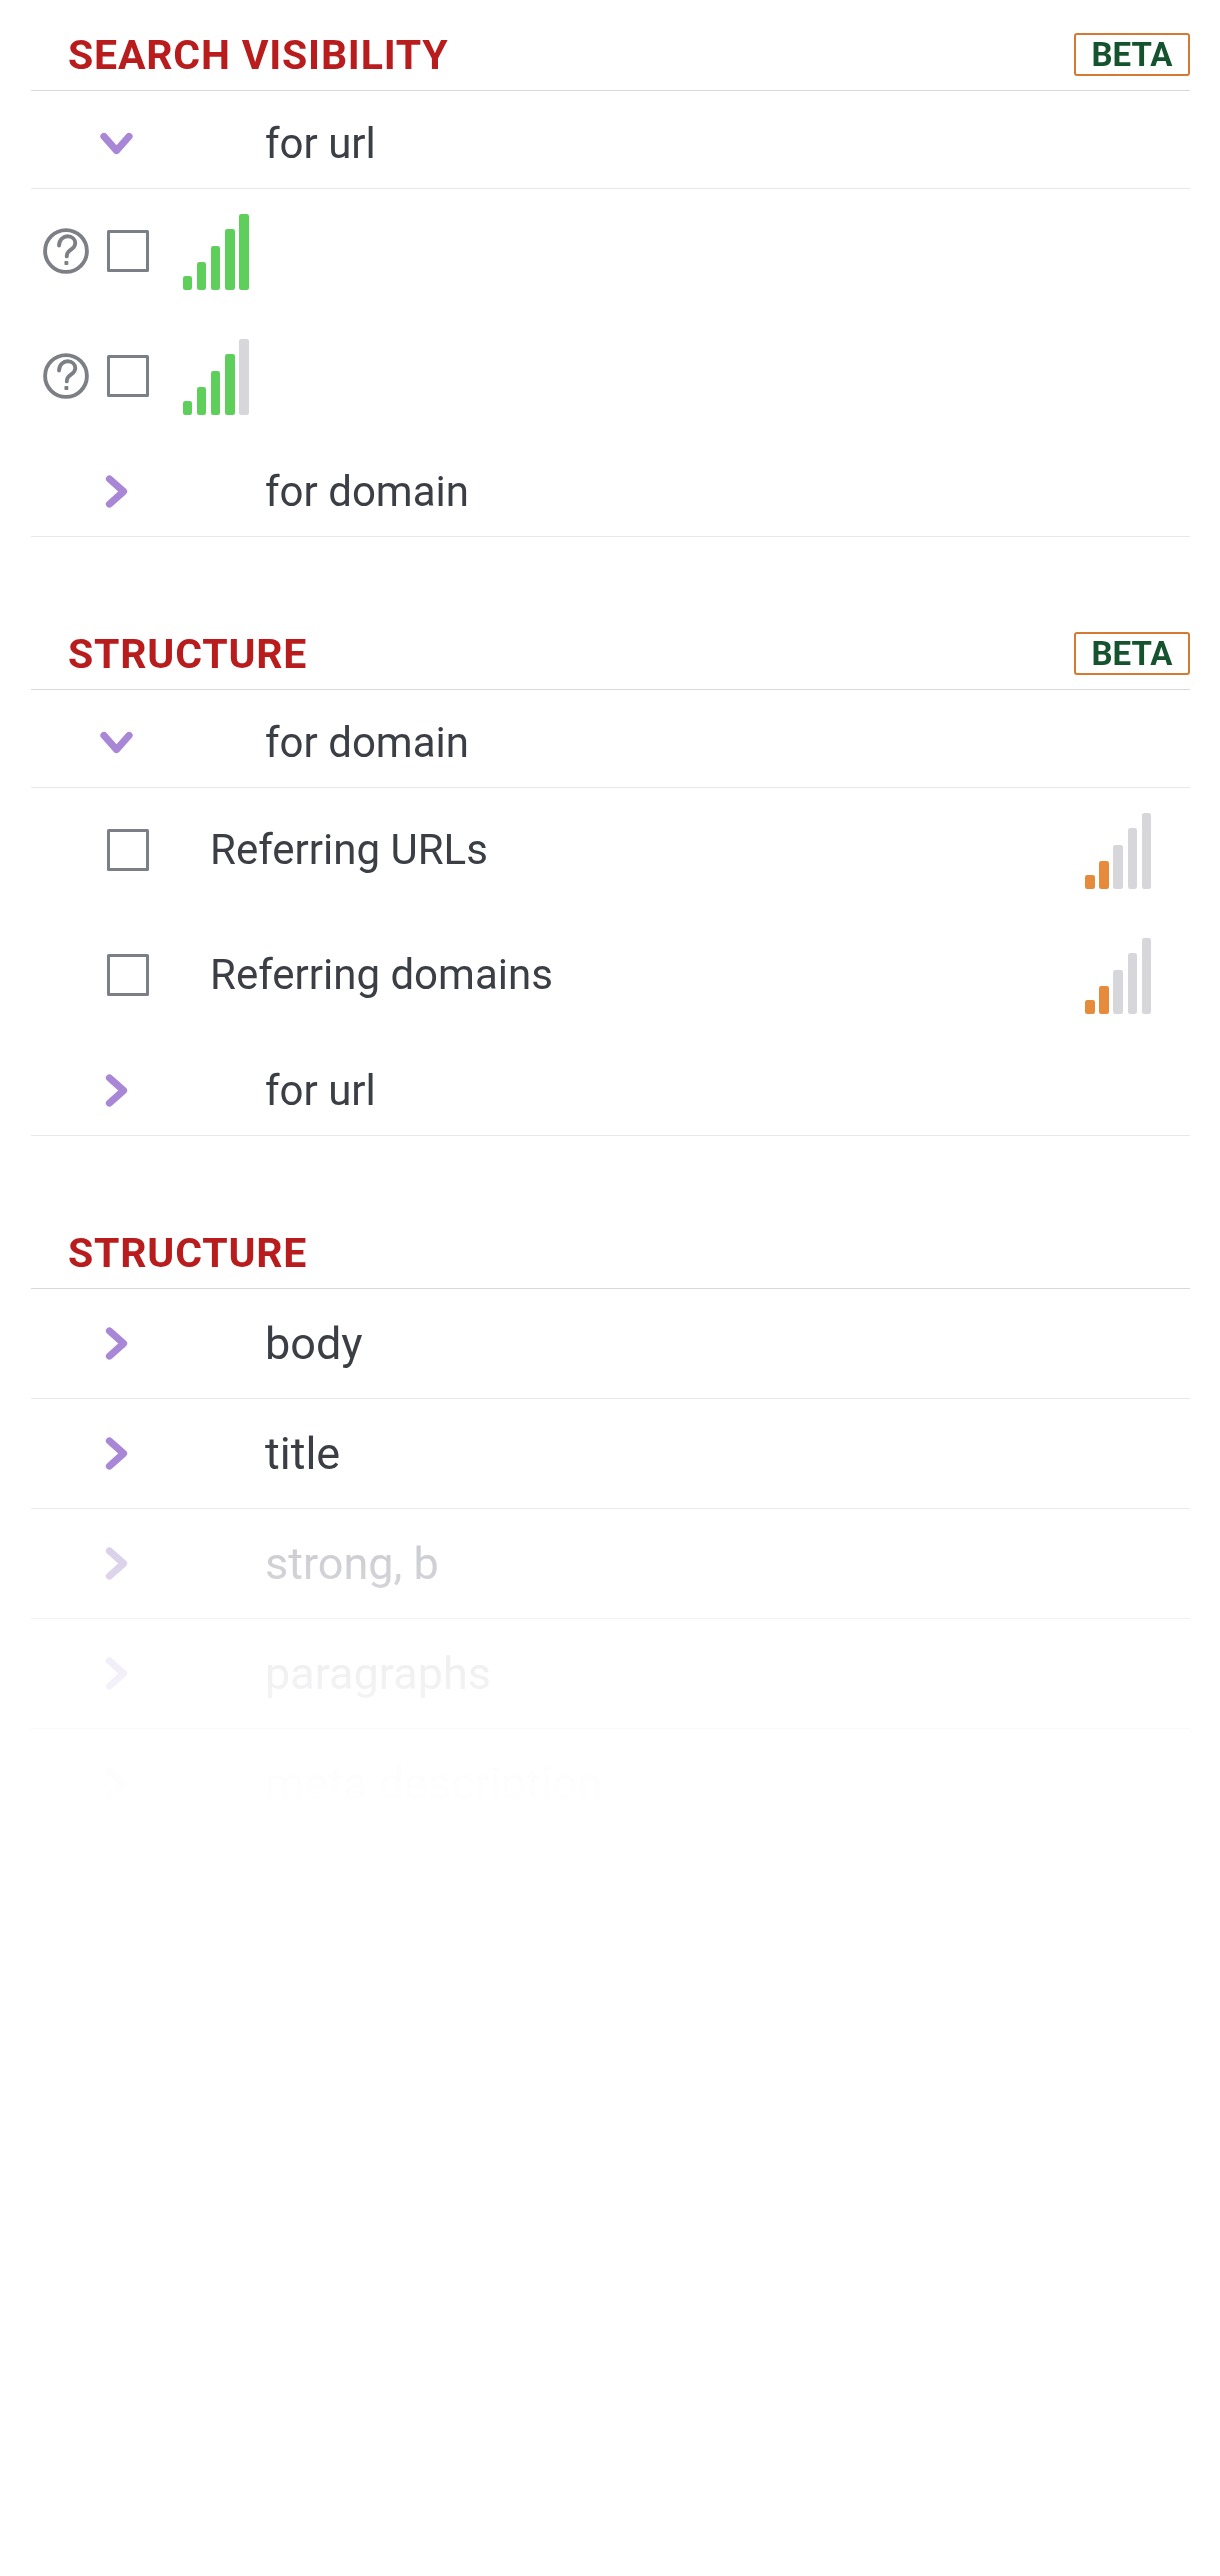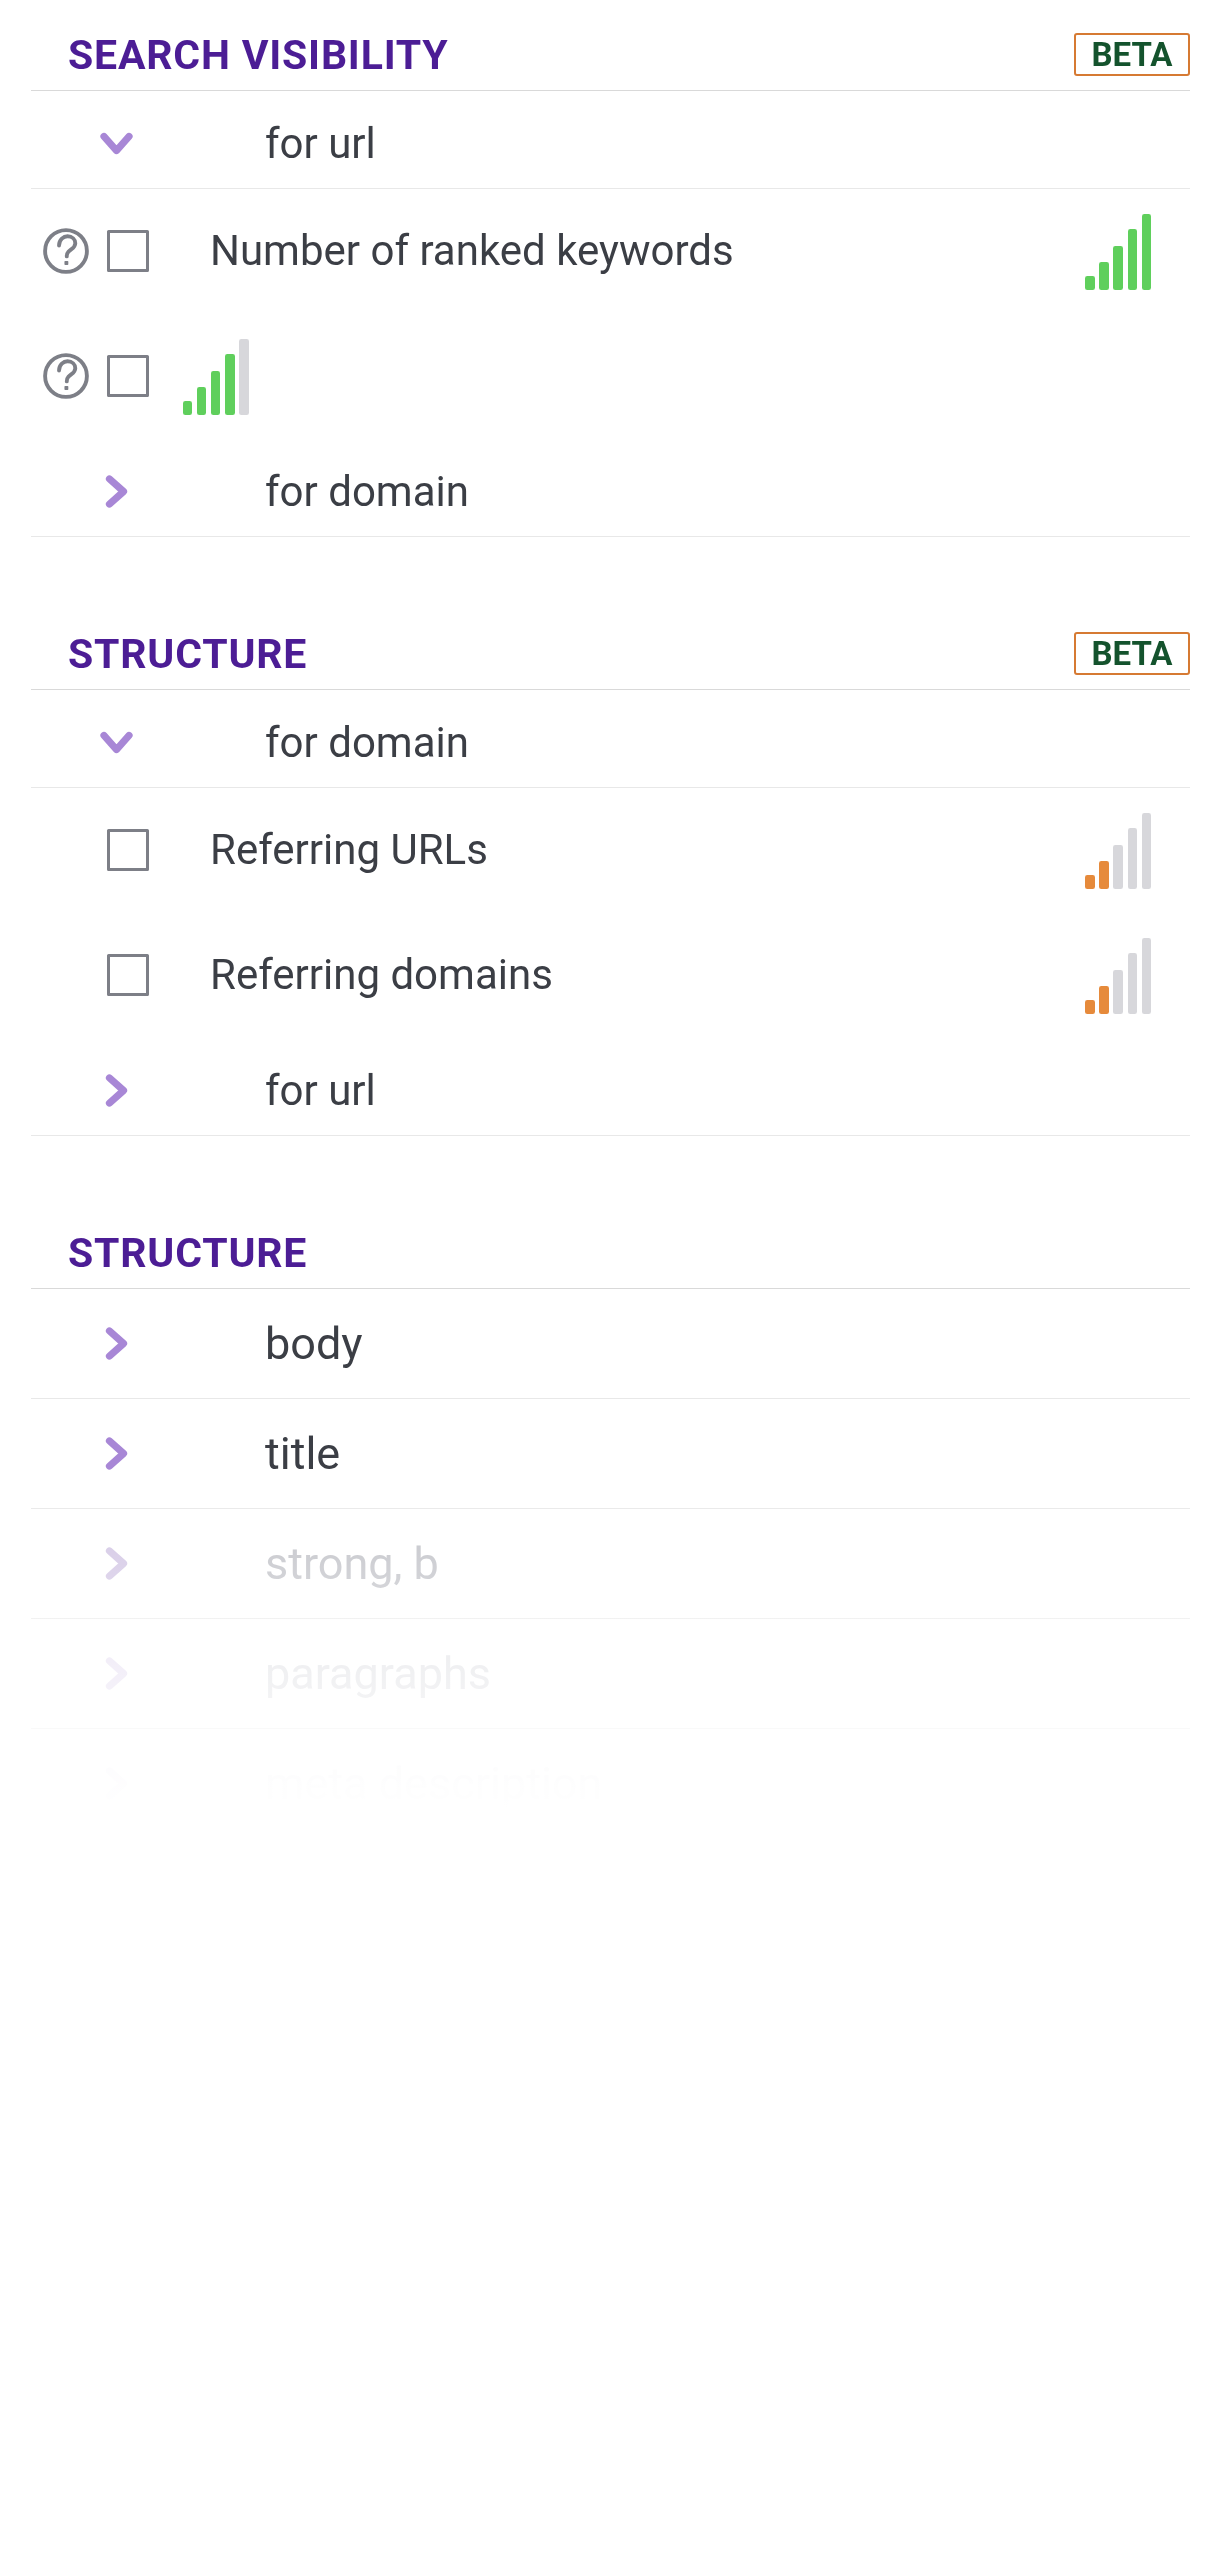--- a/index.html
+++ b/index.html
@@ -2,21 +2,21 @@
 <html style="font-size:12.5px"><head>
 <meta charset="utf-8">
 <style>
   * { box-sizing: border-box; margin: 0; padding: 0; }
   html, body { width: 1221px; background: #fff; font-family: -apple-system, BlinkMacSystemFont, "Segoe UI", Roboto, "Helvetica Neue", Arial, sans-serif; }
   .page { padding: 31px 31px 31px 31px; width: 1221px; position: relative; }
   
   
   .section-header { display: flex; align-items: flex-end; justify-content: space-between; padding: 0 0 11px 37px; border-bottom: 1.6px solid #d9d9d9; margin-top: 23.4px; }
   .section-header:first-child { margin-top: 0; }
-  .section-title { font-size: 41px; font-weight: 700; letter-spacing: 0.8px; color: #4c1d95; }
+  .section-title { font-size: 41px; font-weight: 700; letter-spacing: 0.8px; color: #b91c1c; }
   .beta-badge { display: inline-block; font-size: 33px; font-weight: 700; color: #14532d; border: 2.3px solid #d67a33; border-radius: 3px; padding: 3.1px 15.6px; line-height: 1; margin-bottom: 3.1px; }
   
   
   .expand-row { display: flex; align-items: center; padding: 28px 0 20px 62px; border-bottom: 1.6px solid #e8e8e8; cursor: pointer; }
   .expand-row .chevron { width: 47px; display: flex; justify-content: center; }
   .expand-row .label { font-size: 42px; color: #3b3e45; margin-left: 125px; font-weight: 400; }
   
   
   .metric-row { display: flex; align-items: center; padding: 23.4px 15.6px 23.4px 0; }
   .help-slot { width: 62px; display: flex; justify-content: flex-start; align-items: center; padding-left: 11px; }
@@ -89,21 +89,20 @@
     <div class="help-slot">
       <svg class="help-icon" viewBox="0 0 62 62">
         <circle cx="31" cy="31" r="27"></circle>
         <path d="M22 24 c0 -8 6 -12 11 -12 c6 0 10 4 10 9 c0 6 -5 7 -9 11 c-2 2 -2 4 -2 6"></path>
         <rect x="29" y="44" width="5" height="5" rx="1"></rect>
       </svg>
     </div>
     <div class="checkbox-slot">
       <div class="checkbox"></div>
     </div>
-    <div class="metric-label">Number of ranked keywords</div>
     <div class="signal-slot">
       <div class="signal">
         <div class="bar b1 green"></div>
         <div class="bar b2 green"></div>
         <div class="bar b3 green"></div>
         <div class="bar b4 green"></div>
         <div class="bar b5 green"></div>
       </div>
     </div>
   </div>

